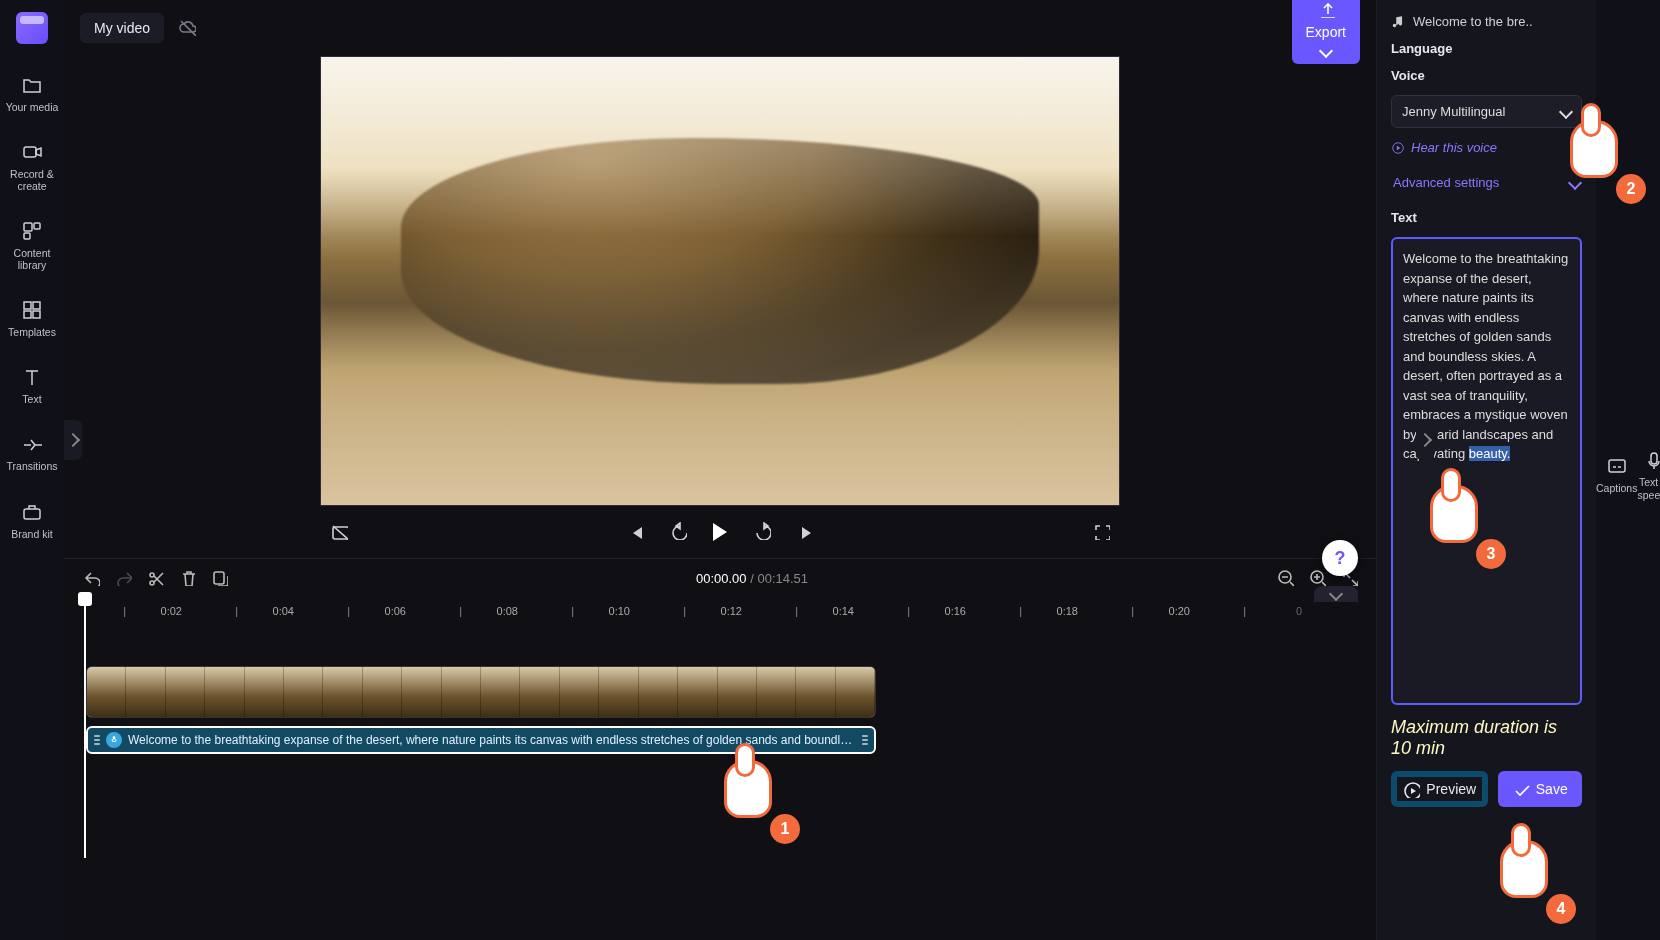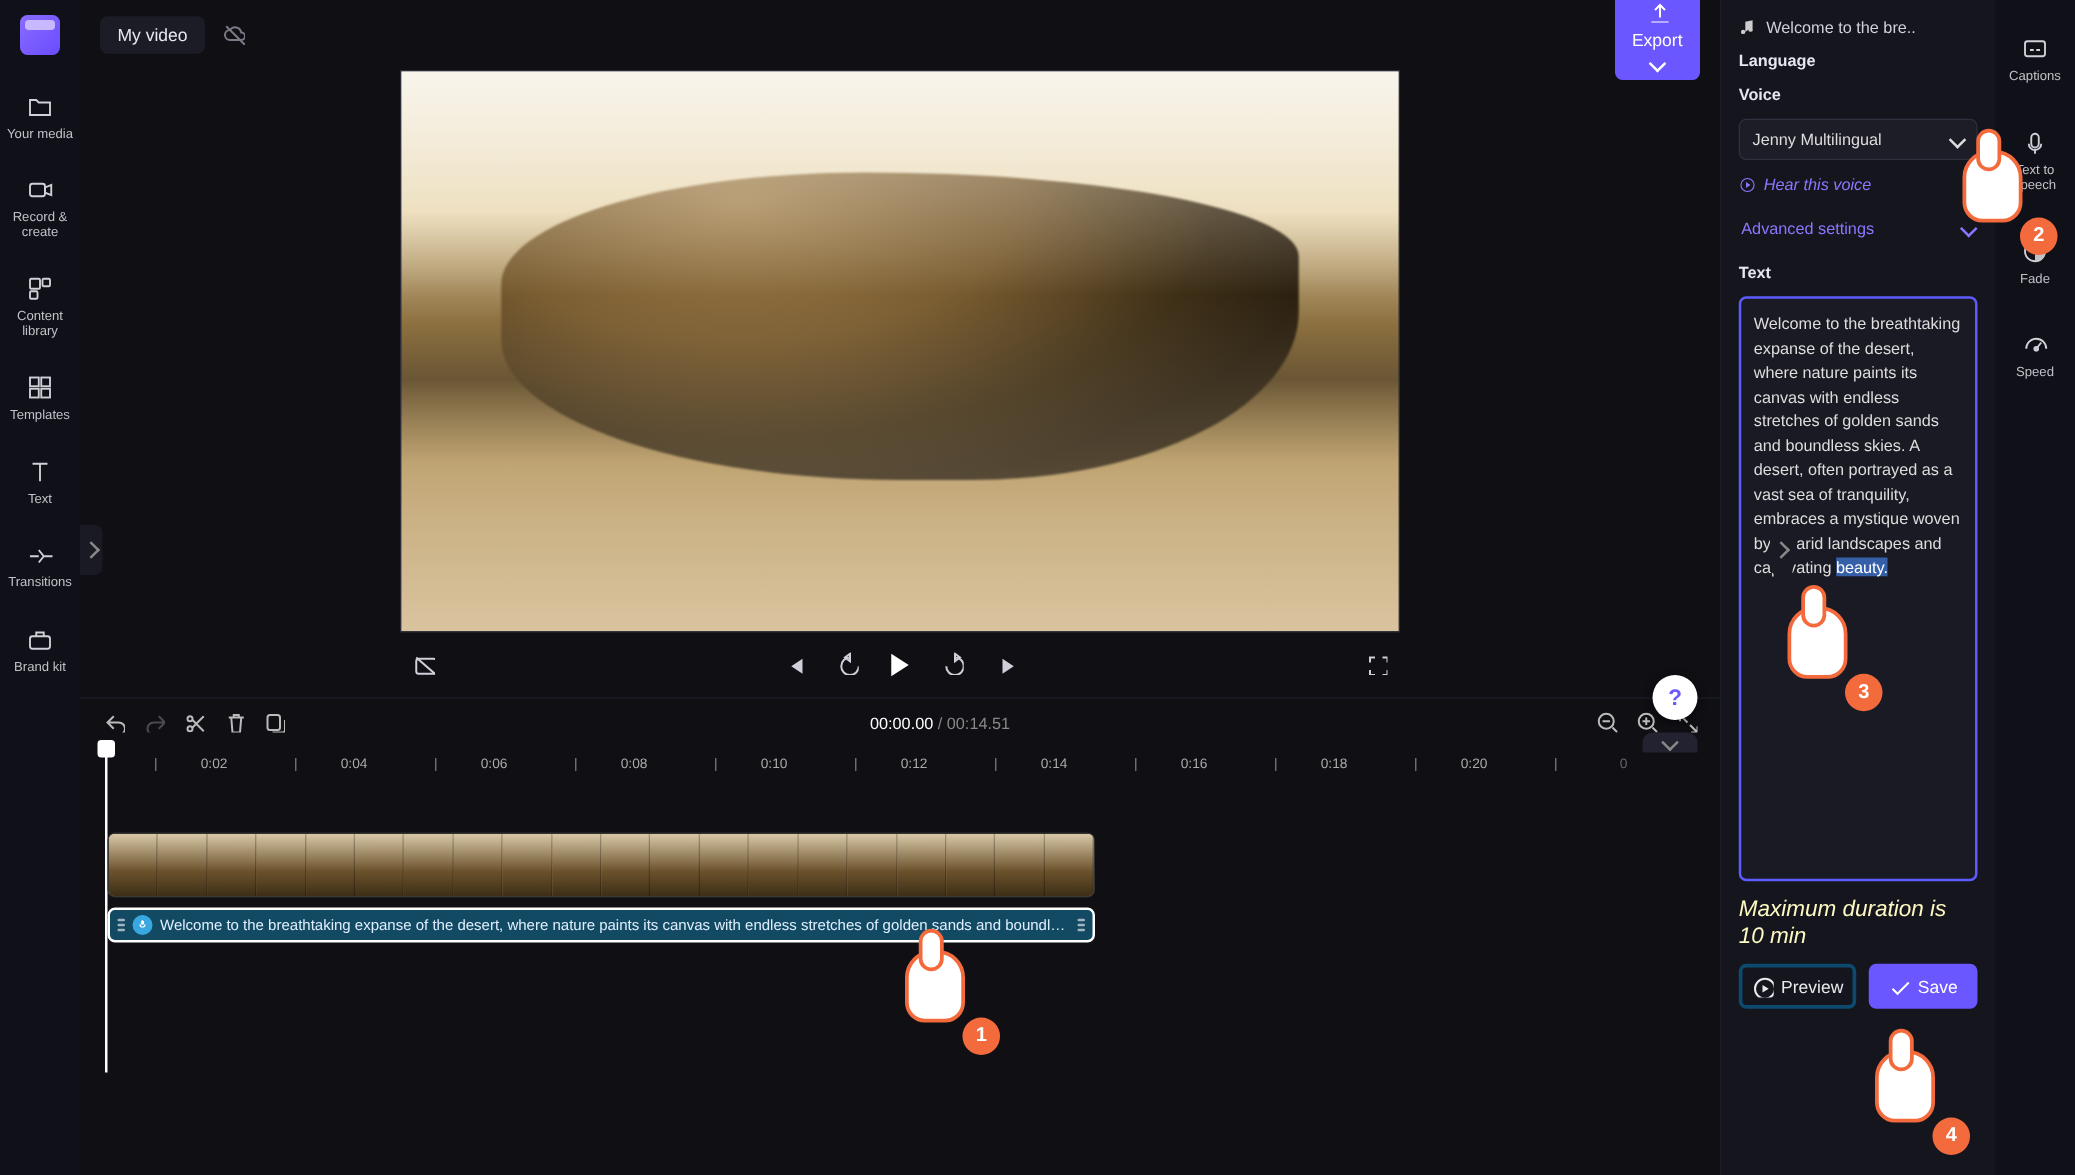--- a/index.html
+++ b/index.html
@@ -160,25 +160,25 @@
     padding:10px; font-size:13px; line-height:1.5; color:#ddd; height:468px;
     overflow:auto; white-space:pre-wrap;
   }
   .tts-text .sel { background:#3560a8; color:#fff;}
   .hint { color:#fef9c3; font-size:18px;font-style:italic;}
   .tts-actions { display:flex; gap:10px; }
   .btn {
     flex:1; border-radius:6px; display:flex; align-items:center; justify-content:center;
     gap:6px; height:36px; font-size:14px; cursor:pointer;
   }
-  .btn-outline { border:3px solid #0c4a6e; color:#e8e8ef; background:transparent;}
+  .btn-outline { border:6px solid #0c4a6e; color:#e8e8ef; background:transparent;}
   .btn-primary { background:#6b57ff; color:#fff;}
   
   .right-rail {
-    width:64px; background:#101018; display:flex; flex-direction:column; align-items:center; padding-top:10px;
+    width:64px; background:#101018; display:flex; align-items:center; padding-top:10px;
   }
   .right-rail .rail-item { margin:18px 0;}
   
   .pointer {
     position:absolute; width:70px; height:78px; pointer-events:none;
   }
   .pointer .hand {
     width:48px;height:58px;background:#fff;border:3px solid #f36b3d;border-radius:22px 22px 16px 16px;
     position:absolute;left:0;top:0;
   }

